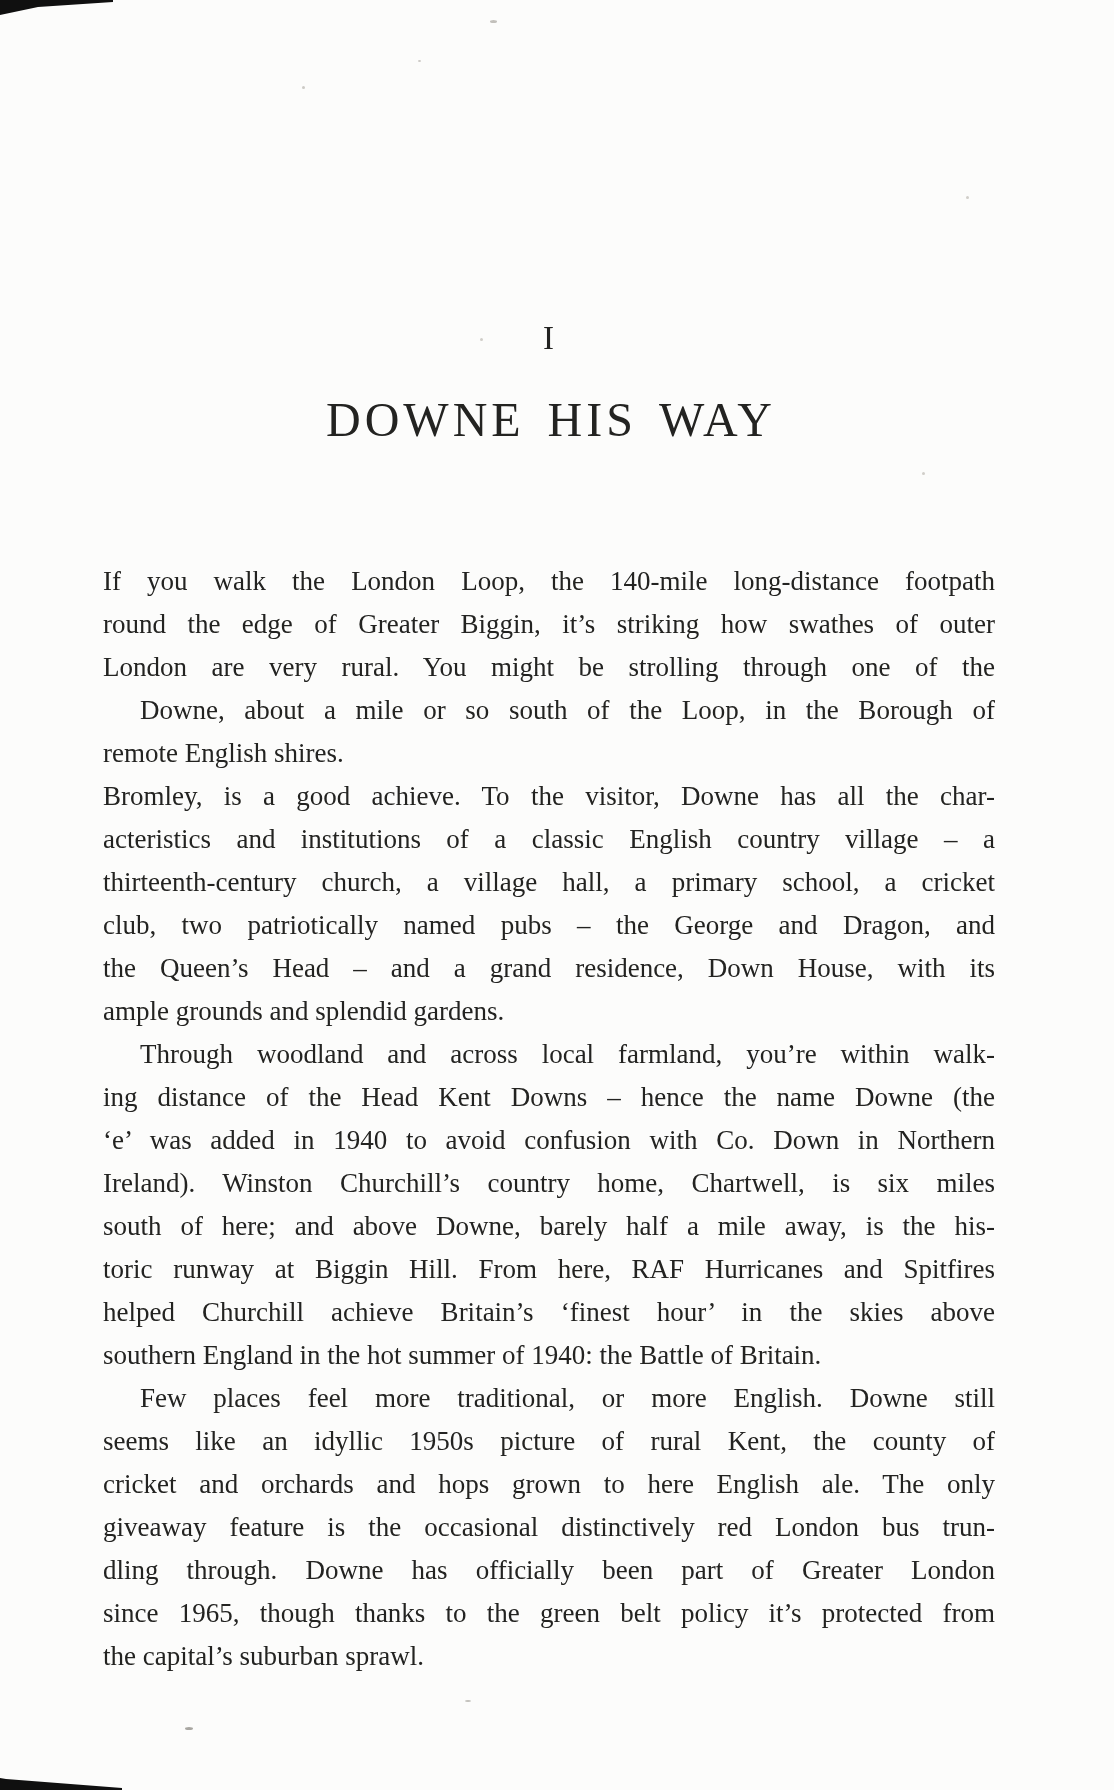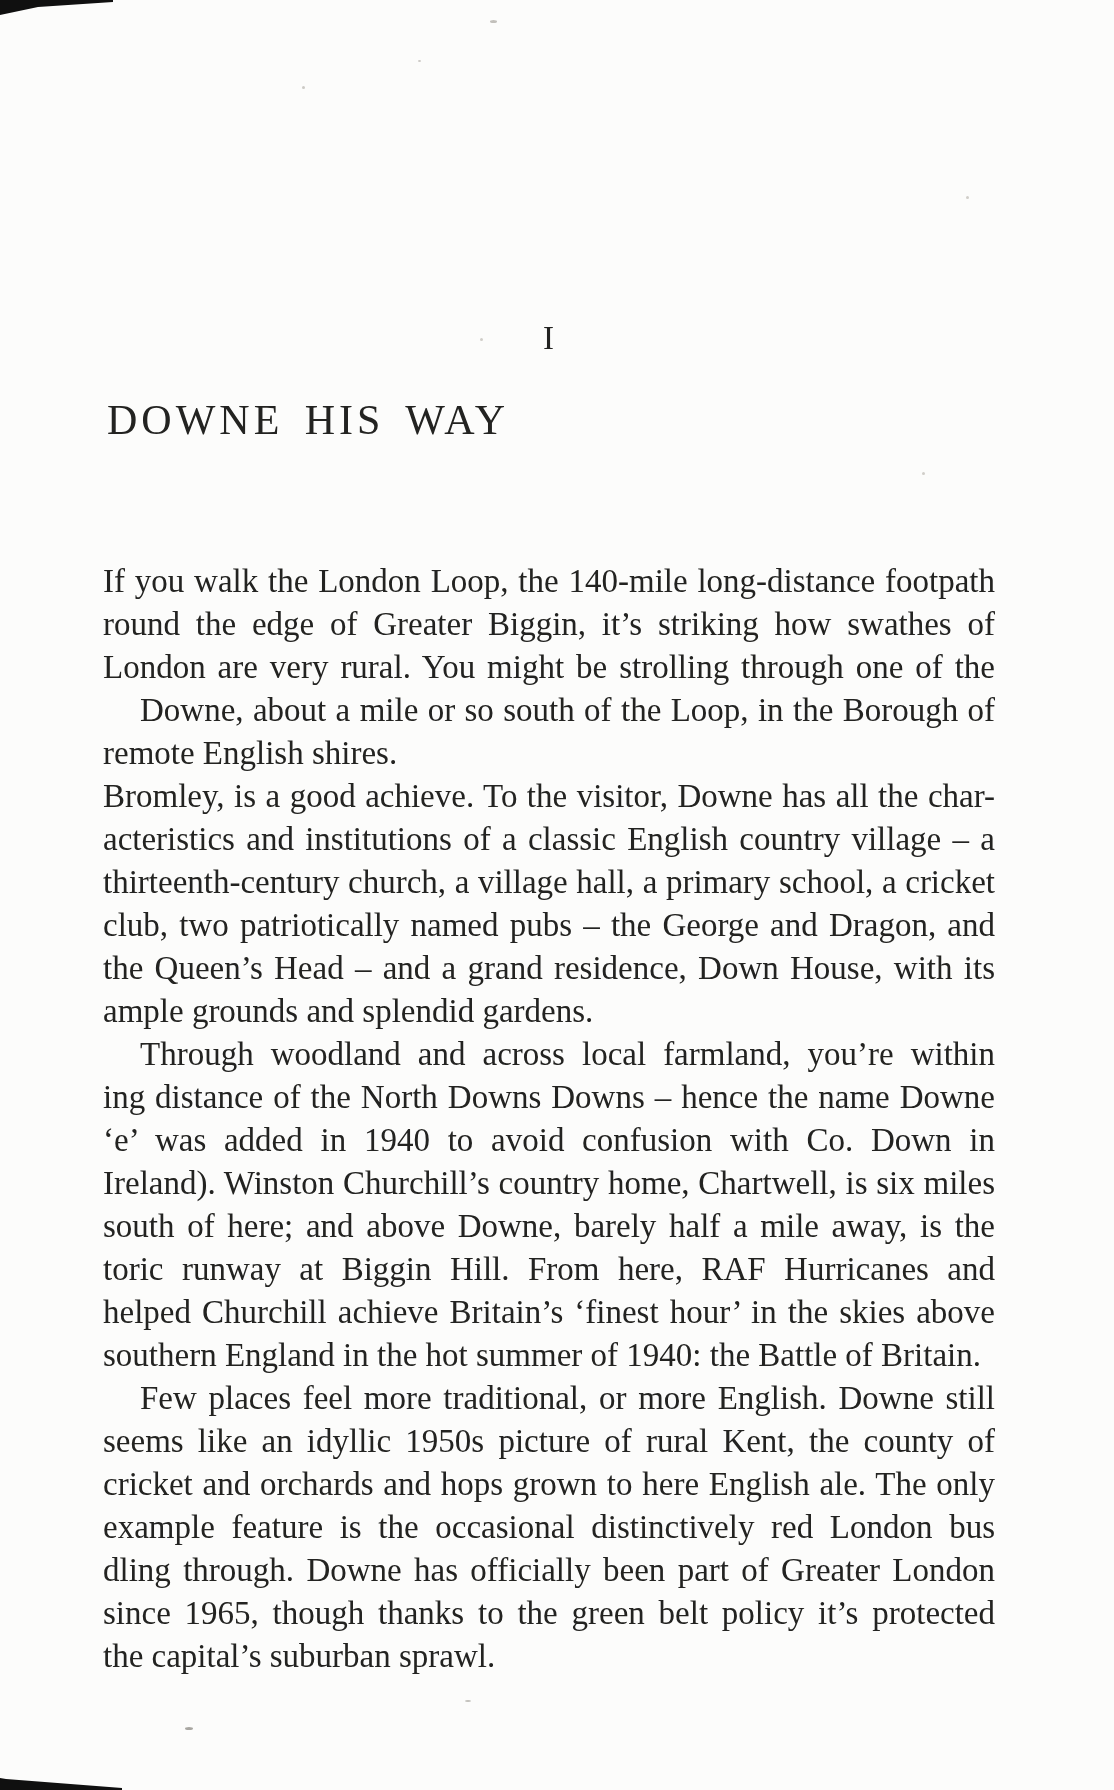--- a/index.html
+++ b/index.html
@@ -23,33 +23,33 @@
     text-align: center;
     font-size: 33px;
     line-height: 40px;
     letter-spacing: 1px;
   }
   .chapter-title {
     position: absolute;
     left: 103px;
     top: 396px;
     width: 892px;
-    text-align: left;
-    font-size: 42px;
+    text-align: center;
+    font-size: 48px;
     line-height: 48px;
     letter-spacing: 4px;
     word-spacing: 7px;
     text-indent: 4px;
   }
   .body-text {
     position: absolute;
     left: 103px;
     top: 560px;
     width: 892px;
-    font-size: 33px;
+    font-size: 27px;
   }
   .line {
     height: 43px;
     line-height: 43px;
     text-align: justify;
     text-align-last: justify;
     overflow: hidden;
   }
   .line.last {
     text-align-last: left;
@@ -98,29 +98,29 @@
       <div class="line">London are very rural. You might be strolling through one of the</div>
       <div class="line indent">Downe, about a mile or so south of the Loop, in the Borough of</div>
       <div class="line last">remote English shires.</div>
       <div class="line">Bromley, is a good achieve. To the visitor, Downe has all the char-</div>
       <div class="line">acteristics and institutions of a classic English country village – a</div>
       <div class="line">thirteenth-century church, a village hall, a primary school, a cricket</div>
       <div class="line">club, two patriotically named pubs – the George and Dragon, and</div>
       <div class="line">the Queen’s Head – and a grand residence, Down House, with its</div>
       <div class="line last">ample grounds and splendid gardens.</div>
       <div class="line indent">Through woodland and across local farmland, you’re within walk-</div>
-      <div class="line">ing distance of the North Downs Downs – hence the name Downe (the</div>
+      <div class="line">ing distance of the Head Kent Downs – hence the name Downe (the</div>
       <div class="line">‘e’ was added in 1940 to avoid confusion with Co. Down in Northern</div>
       <div class="line">Ireland). Winston Churchill’s country home, Chartwell, is six miles</div>
       <div class="line">south of here; and above Downe, barely half a mile away, is the his-</div>
       <div class="line">toric runway at Biggin Hill. From here, RAF Hurricanes and Spitfires</div>
       <div class="line">helped Churchill achieve Britain’s ‘finest hour’ in the skies above</div>
       <div class="line last">southern England in the hot summer of 1940: the Battle of Britain.</div>
       <div class="line indent">Few places feel more traditional, or more English. Downe still</div>
       <div class="line">seems like an idyllic 1950s picture of rural Kent, the county of</div>
       <div class="line">cricket and orchards and hops grown to here English ale. The only</div>
-      <div class="line">example feature is the occasional distinctively red London bus trun-</div>
+      <div class="line">giveaway feature is the occasional distinctively red London bus trun-</div>
       <div class="line">dling through. Downe has officially been part of Greater London</div>
       <div class="line">since 1965, though thanks to the green belt policy it’s protected from</div>
       <div class="line last">the capital’s suburban sprawl.</div>
     </div>
 
 </div>
 
 </body></html>

